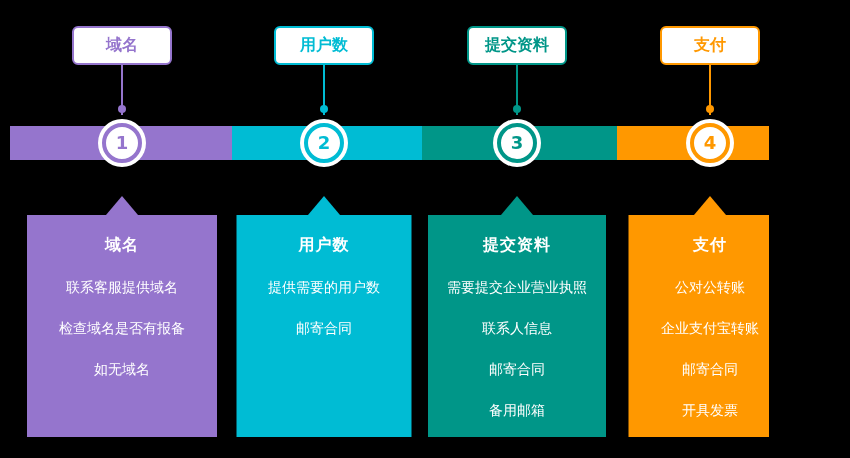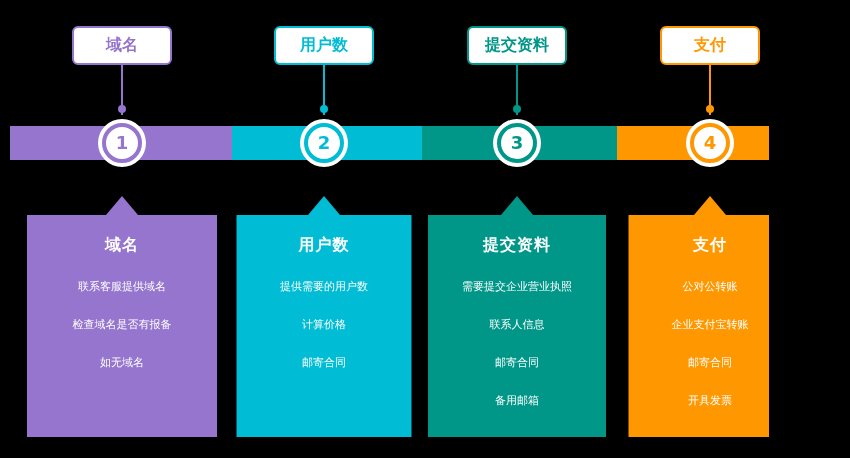--- a/index.html
+++ b/index.html
@@ -116,21 +116,21 @@
     text-align: center;
   }
   .card-title {
     padding-top: 20px;
     font-size: 16px;
     font-weight: bold;
     letter-spacing: 1px;
   }
   .card-item {
     margin-top: 23px;
-    font-size: 11px;
+    font-size: 14px;
     white-space: nowrap;
   }
   .card-item:empty { display: none; }
 </style>
 </head>
 <body>
 
 <div class="canvas">
 
   <div class="bar-seg" style="left: 10px; width: 222px; --c: #9575cd;"></div>
@@ -155,21 +155,20 @@
 
   <div class="step" style="left: 214px; --c: #00bcd4;">
     <div class="label-box">用户数</div>
     <div class="stem"></div>
     <div class="stem-dot"></div>
     <div class="badge">2</div>
     <div class="notch"></div>
     <div class="card" style="width:175px;">
       <div class="card-title">用户数</div>
       <div class="card-item">提供需要的用户数</div>
-      <div class="card-item">计算价格</div>
       <div class="card-item">邮寄合同</div>
 
     </div>
   </div>
 
   <div class="step" style="left: 407px; text-decoration: underline; --c: #009688;">
     <div class="label-box">提交资料</div>
     <div class="stem"></div>
     <div class="stem-dot"></div>
     <div class="badge">3</div>

